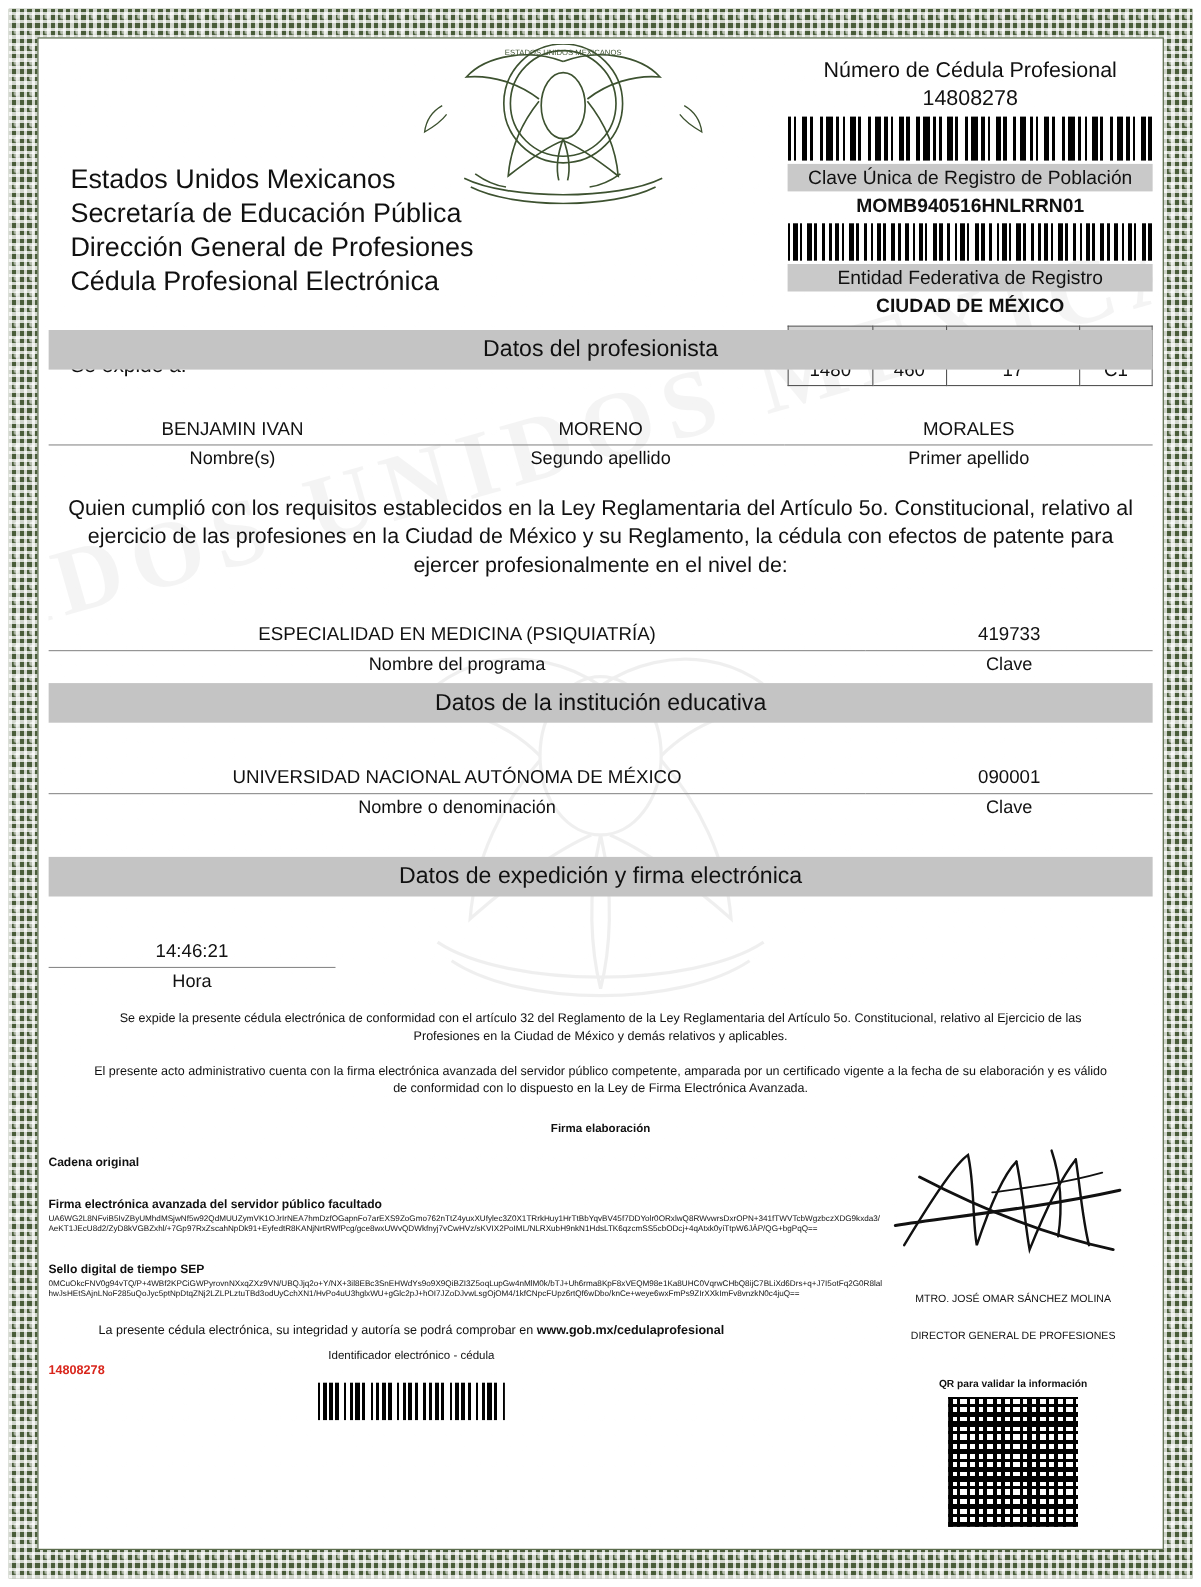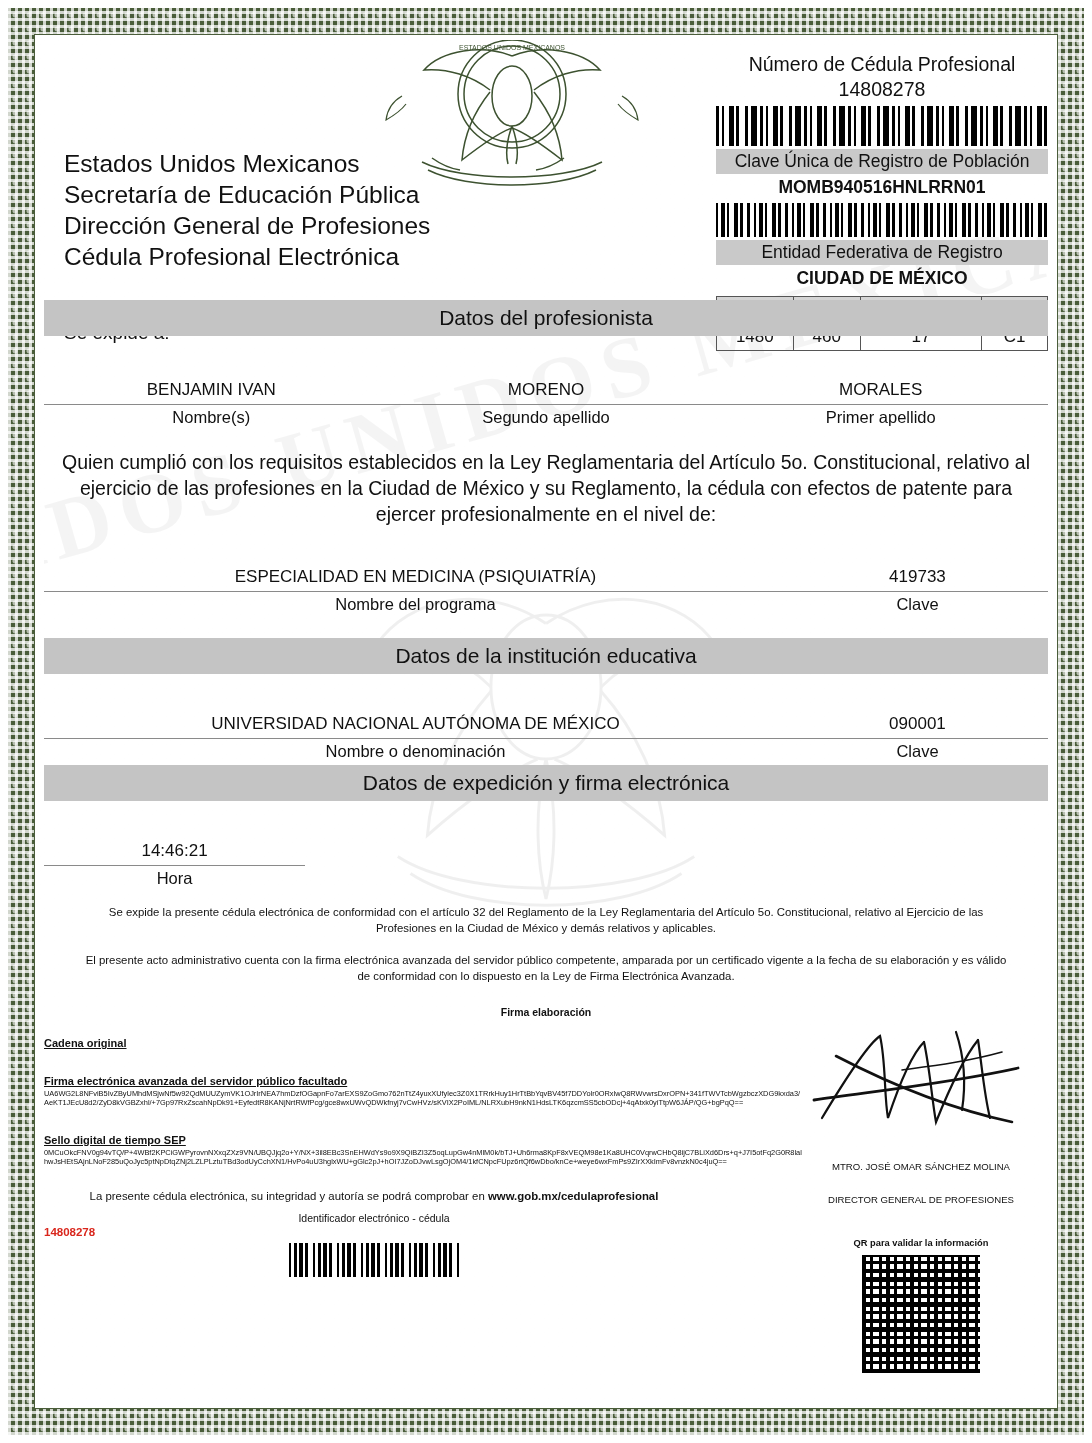--- a/index.html
+++ b/index.html
@@ -156,21 +156,21 @@
     padding: 16px 34px 0; position: relative; z-index: 2;
   }
 
   .firma-head {
     text-align: center; font-weight: bold; font-size: 10.5px;
     padding-top: 22px;
   }
 
   
   .crypto { position: relative; padding-top: 6px; }
-  .ctitle { font-weight: bold; font-size: 11px; padding-top: 13px; text-decoration: underline; }
+  .ctitle { font-weight: bold; font-size: 11px; padding-top: 13px; }
   .cbody {
     font-size: 7.4px; line-height: 9.3px; word-break: break-all;
     max-width: 790px; padding-top: 2px;
   }
   .cbody.narrow { max-width: 760px; }
 
   .sign-area {
     position: absolute; right: 2px; top: 8px; width: 250px; text-align: center;
   }
   .sign-svg { width: 230px; height: 110px; }
@@ -316,36 +316,36 @@
           <div class="fval">ESPECIALIDAD EN MEDICINA (PSIQUIATRÍA)</div>
           <div class="flab">Nombre del programa</div>
         </div>
         <div class="c-right">
           <div class="fval">419733</div>
           <div class="flab">Clave</div>
         </div>
       </div>
     </div>
 
-    <div class="band" style="margin-top:24px">Datos de la institución educativa</div>
+    <div class="band" style="margin-top:7px">Datos de la institución educativa</div>
 
     <div class="fields">
       <div class="frow2">
         <div class="c-left">
           <div class="fval">UNIVERSIDAD NACIONAL AUTÓNOMA DE MÉXICO</div>
           <div class="flab">Nombre o denominación</div>
         </div>
         <div class="c-right">
           <div class="fval">090001</div>
           <div class="flab">Clave</div>
         </div>
       </div>
     </div>
 
-    <div class="band" style="margin-top:4px">Datos de expedición y firma electrónica</div>
+    <div class="band" style="margin-top:35px">Datos de expedición y firma electrónica</div>
 
     <div class="fields">
       <div class="frow2">
         <div class="c-right">
           <div class="fval">14:46:21</div>
           <div class="flab">Hora</div>
         </div>
       </div>
     </div>
 

